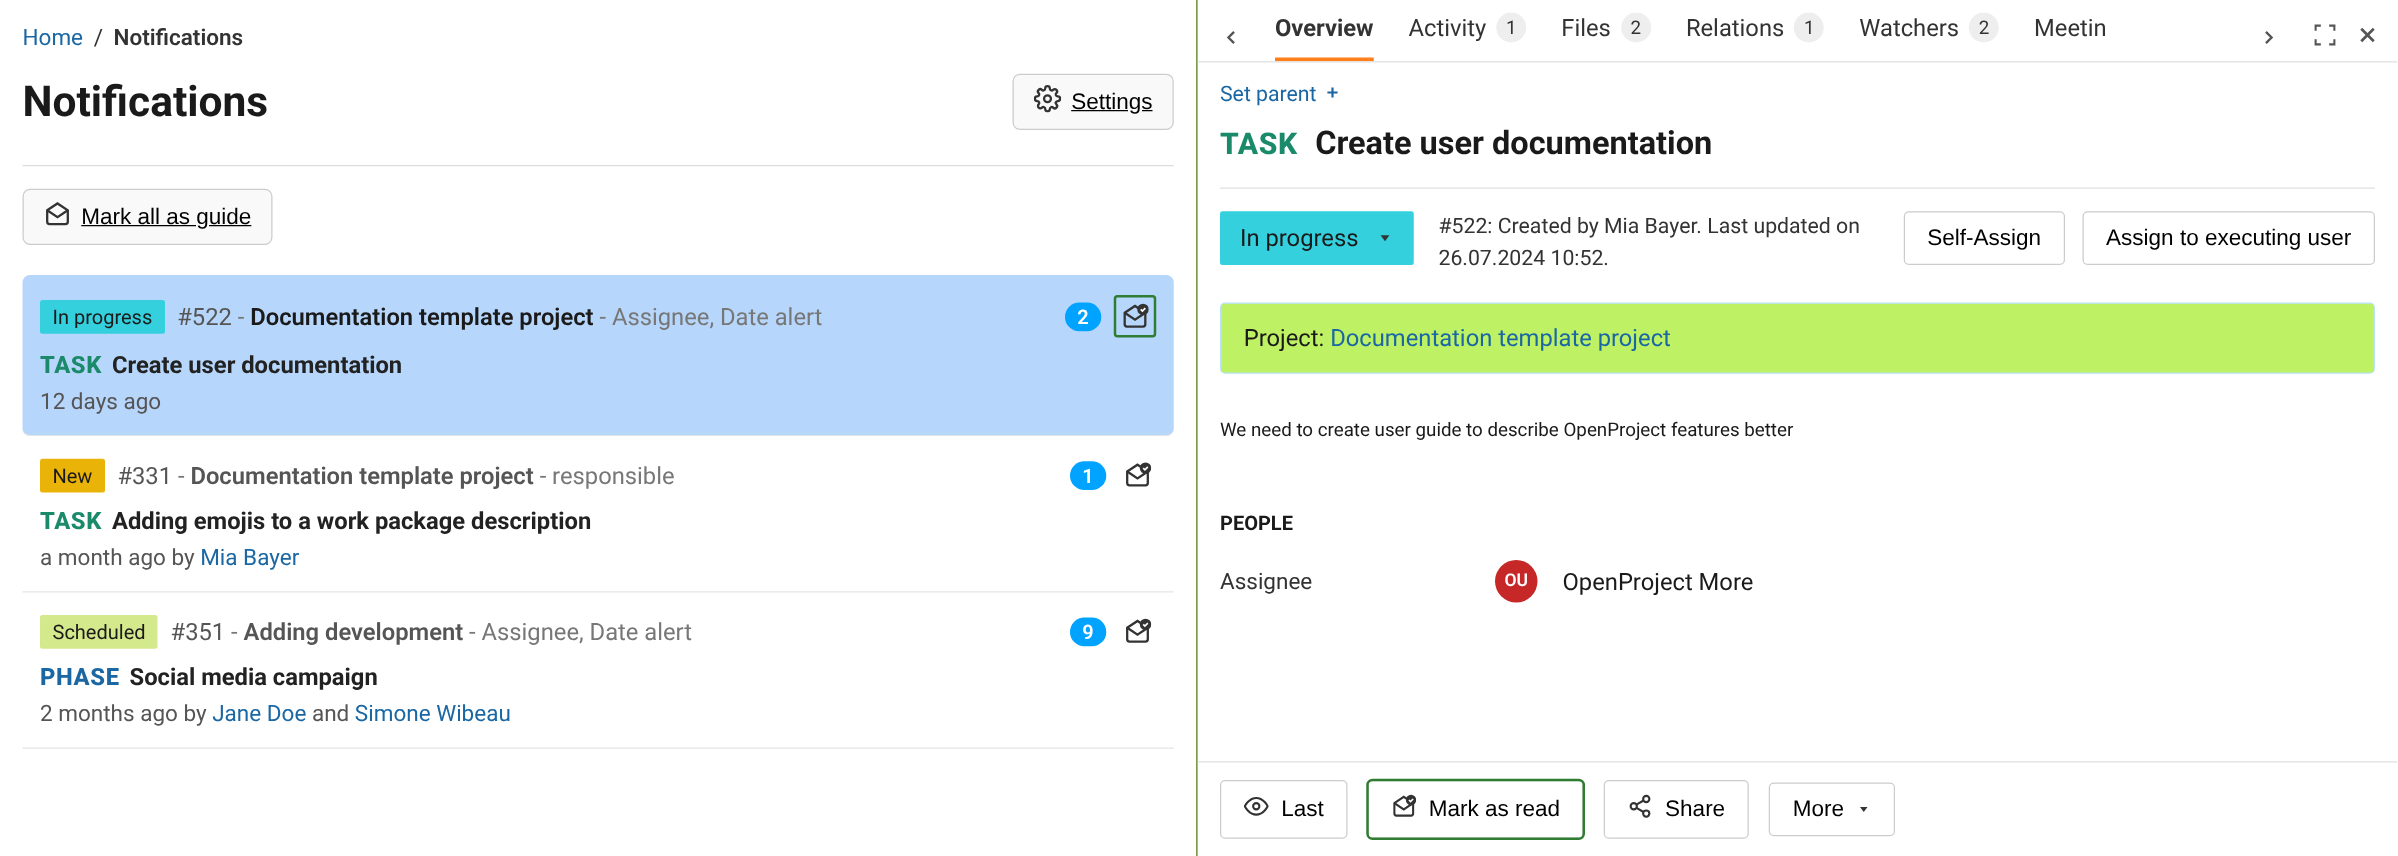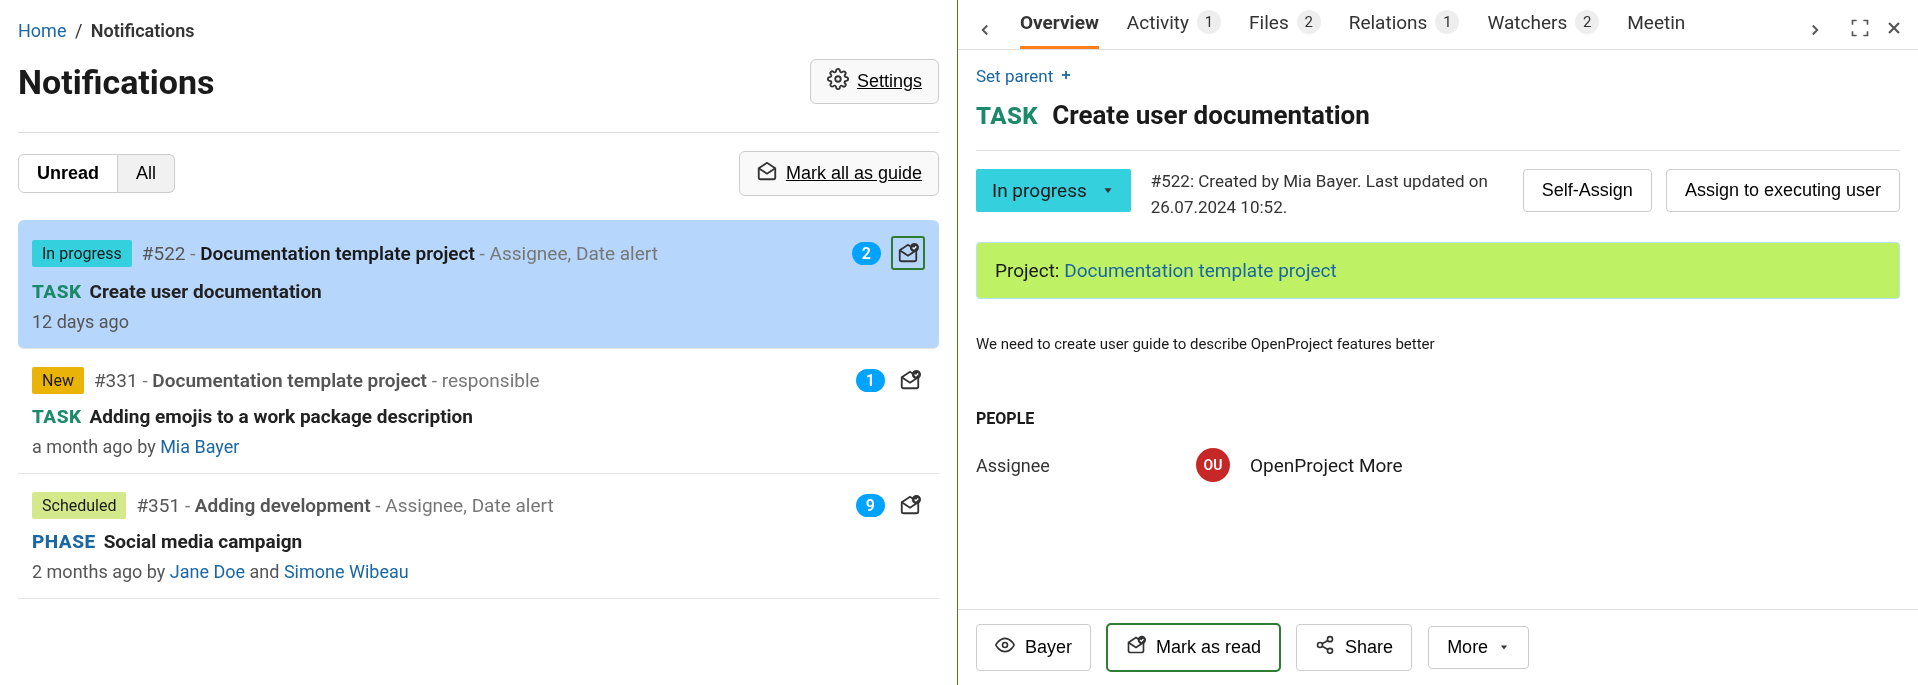--- a/index.html
+++ b/index.html
@@ -112,24 +112,20 @@
               <path d="M19.4 15a1.7 1.7 0 0 0 .34 1.87l.06.06a2 2 0 1 1-2.83 2.83l-.06-.06a1.7 1.7 0 0 0-1.87-.34 1.7 1.7 0 0 0-1 1.56V21a2 2 0 1 1-4 0v-.09a1.7 1.7 0 0 0-1-1.56 1.7 1.7 0 0 0-1.87.34l-.06.06a2 2 0 1 1-2.83-2.83l.06-.06a1.7 1.7 0 0 0 .34-1.87 1.7 1.7 0 0 0-1.56-1H3a2 2 0 1 1 0-4h.09a1.7 1.7 0 0 0 1.56-1 1.7 1.7 0 0 0-.34-1.87l-.06-.06a2 2 0 1 1 2.83-2.83l.06.06a1.7 1.7 0 0 0 1.87.34H9a1.7 1.7 0 0 0 1-1.56V3a2 2 0 1 1 4 0v.09a1.7 1.7 0 0 0 1 1.56 1.7 1.7 0 0 0 1.87-.34l.06-.06a2 2 0 1 1 2.83 2.83l-.06.06a1.7 1.7 0 0 0-.34 1.87V9a1.7 1.7 0 0 0 1.56 1H21a2 2 0 1 1 0 4h-.09a1.7 1.7 0 0 0-1.56 1z"></path>
             </svg>
         </span>
         <span>Settings</span>
       </button>
     </div>
 
     <hr class="divider">
 
     <div class="filter-row">
-      <div class="seg">
-        <button class="seg-btn active">Unread</button>
-        <button class="seg-btn">All</button>
-      </div>
       <button class="btn">
         <span>
           <svg width="22" height="22" viewBox="0 0 24 24" fill="none" stroke="#333" stroke-width="2">
               <path d="M3 9l9-6 9 6v10a2 2 0 0 1-2 2H5a2 2 0 0 1-2-2V9z"></path>
               <path d="M3 9l9 6 9-6"></path>
             </svg>
         </span>
         <span>Mark all as guide</span>
       </button>
     </div>
@@ -301,21 +297,21 @@
         <span class="people-name">OpenProject More</span>
       </div>
     </div>
 
     <div class="footer-bar">
       <button class="footer-btn">
         <span><svg width="20" height="20" viewBox="0 0 24 24" fill="none" stroke="#333" stroke-width="2">
               <path d="M1 12s4-8 11-8 11 8 11 8-4 8-11 8-11-8-11-8z"></path>
               <circle cx="12" cy="12" r="3"></circle>
             </svg></span>
-        <span>Bayer</span>
+        <span>Last</span>
       </button>
       <button class="footer-btn hl2">
         <span><svg width="20" height="20" viewBox="0 0 24 24" fill="none" stroke="#333" stroke-width="2">
               <path d="M3 9l9-6 9 6v10a2 2 0 0 1-2 2H5a2 2 0 0 1-2-2V9z"></path>
               <path d="M3 9l9 6 9-6"></path>
               <circle cx="19" cy="6" r="4" fill="#333"></circle>
               <polyline points="17,6 18.5,7.5 21,5" stroke="#fff" stroke-width="1.5"></polyline>
             </svg></span>
         <span>Mark as read</span>
       </button>

